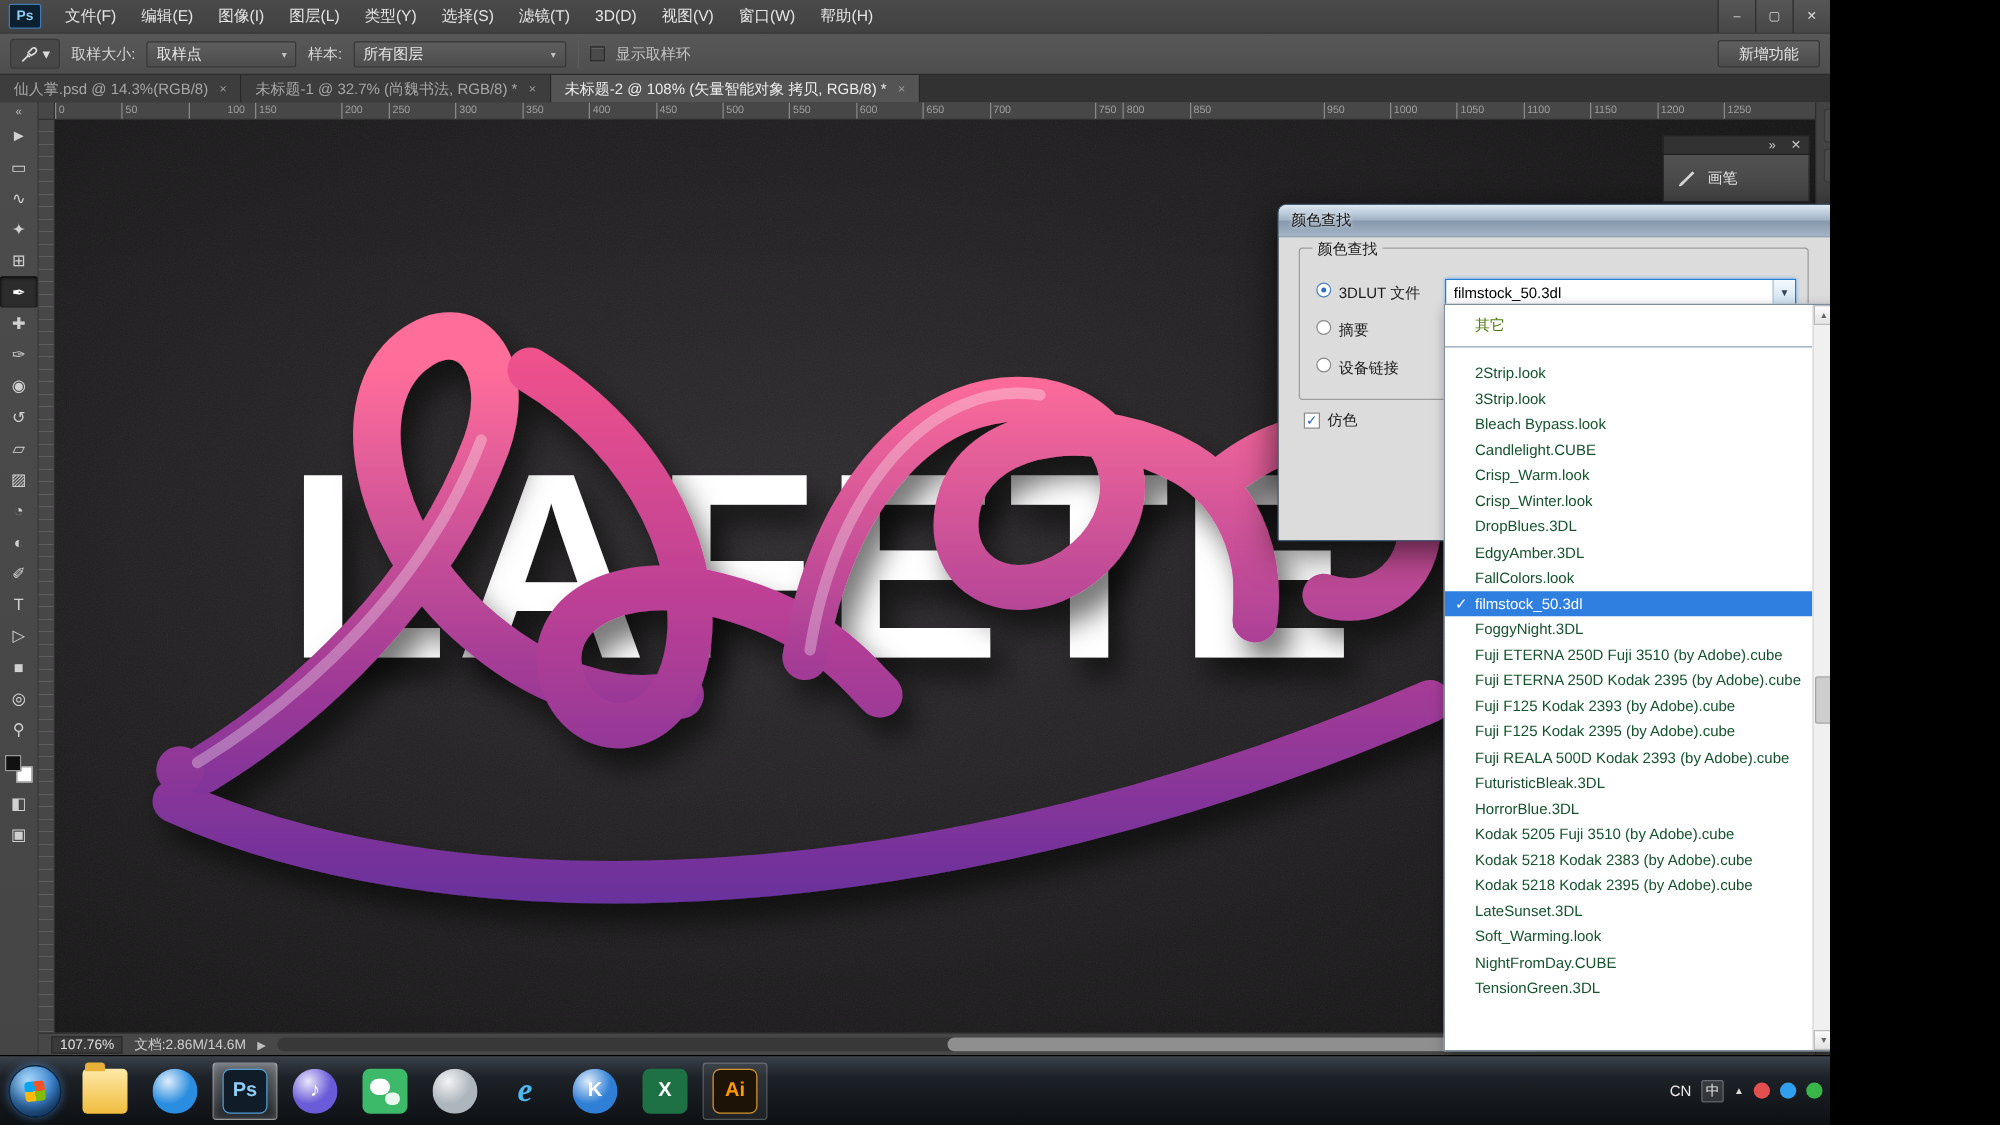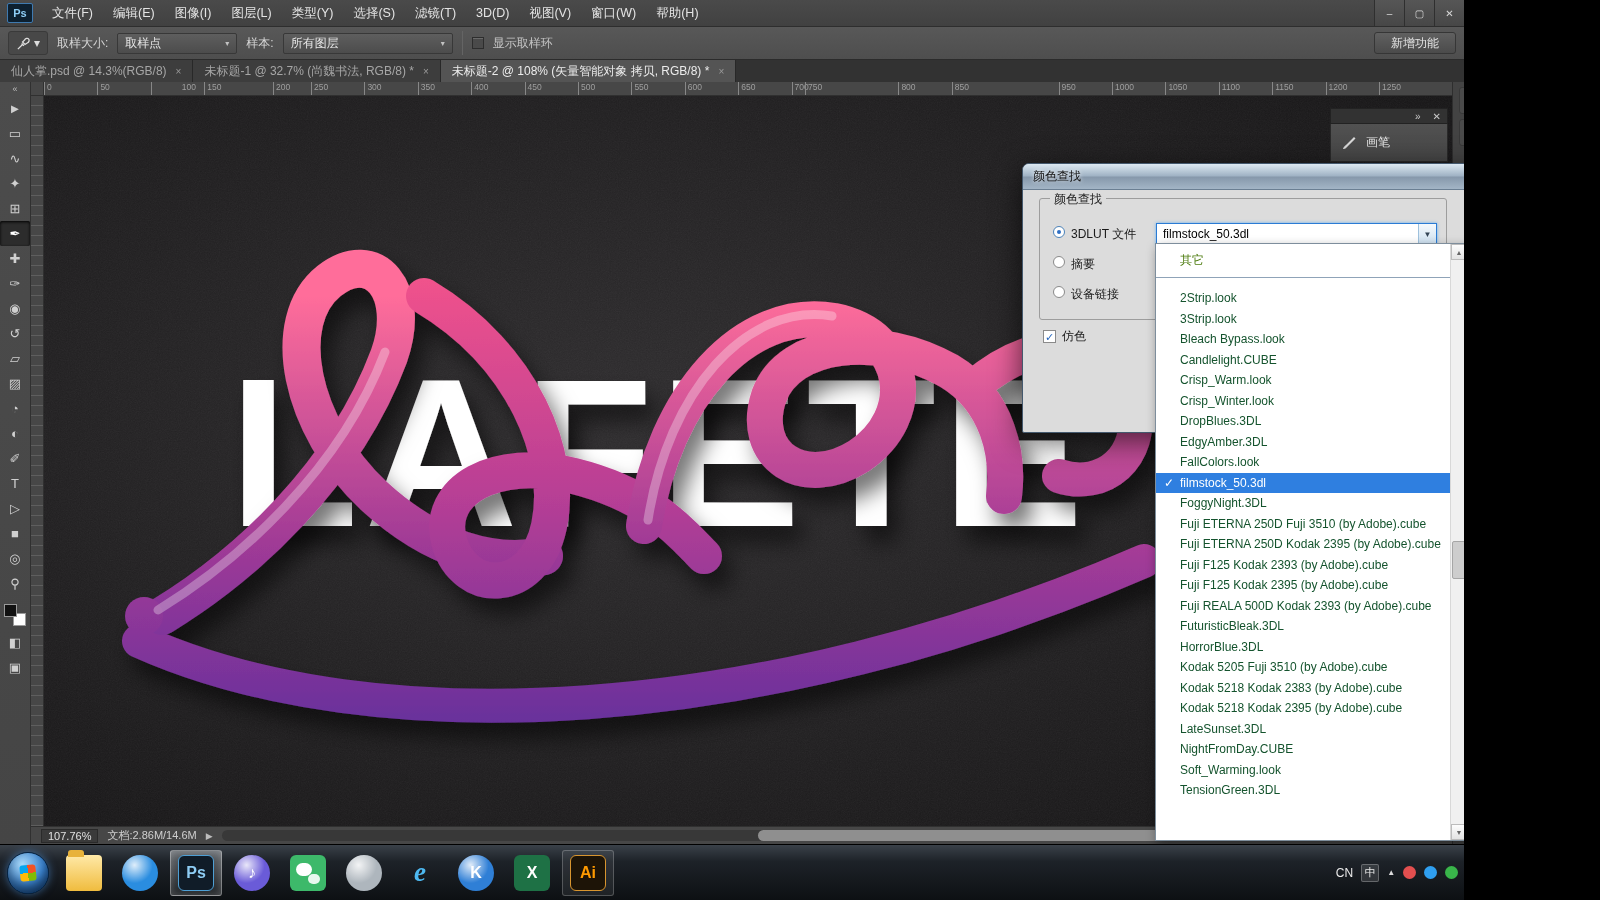--- a/index.html
+++ b/index.html
@@ -286,21 +286,21 @@
             <span class="tick" style="left: 267px;">250</span>
             <span class="tick" style="left: 320.4px;">300</span>
             <span class="tick" style="left: 373.8px;">350</span>
             <span class="tick" style="left: 427.2px;">400</span>
             <span class="tick" style="left: 480.6px;">450</span>
             <span class="tick" style="left: 534px;">500</span>
             <span class="tick" style="left: 587.4px;">550</span>
             <span class="tick" style="left: 640.8px;">600</span>
             <span class="tick" style="left: 694.2px;">650</span>
             <span class="tick" style="left: 747.6px;">700</span>
-            <span class="tick" style="left: 761px;">750</span>
+            <span class="tick" style="left: 832px;">750</span>
             <span class="tick" style="left: 854.4px;">800</span>
             <span class="tick" style="left: 907.8px;">850</span>
             <span class="tick" style="left: 961.2px; margin-top: 16px;">900</span>
             <span class="tick" style="left: 1014.6px;">950</span>
             <span class="tick" style="left: 1068px;">1000</span>
             <span class="tick" style="left: 1121.4px;">1050</span>
             <span class="tick" style="left: 1174.8px;">1100</span>
             <span class="tick" style="left: 1228.2px;">1150</span>
             <span class="tick" style="left: 1281.6px;">1200</span>
             <span class="tick" style="left: 1335px;">1250</span>
@@ -546,26 +546,26 @@
           </div>
 
           <div class="lut-item">
             <span class="check"></span>
             <span>LateSunset.3DL</span>
           </div>
 
 
           <div class="lut-item">
             <span class="check"></span>
+            <span>Soft_Warming.look</span>
+          </div>
+
+          <div class="lut-item">
+            <span class="check"></span>
             <span>NightFromDay.CUBE</span>
-          </div>
-
-          <div class="lut-item">
-            <span class="check"></span>
-            <span>Soft_Warming.look</span>
           </div>
 
 
           <div class="lut-item">
             <span class="check"></span>
             <span>TensionGreen.3DL</span>
           </div>
         </div>
     </div>
     <div class="lut-scroll">

